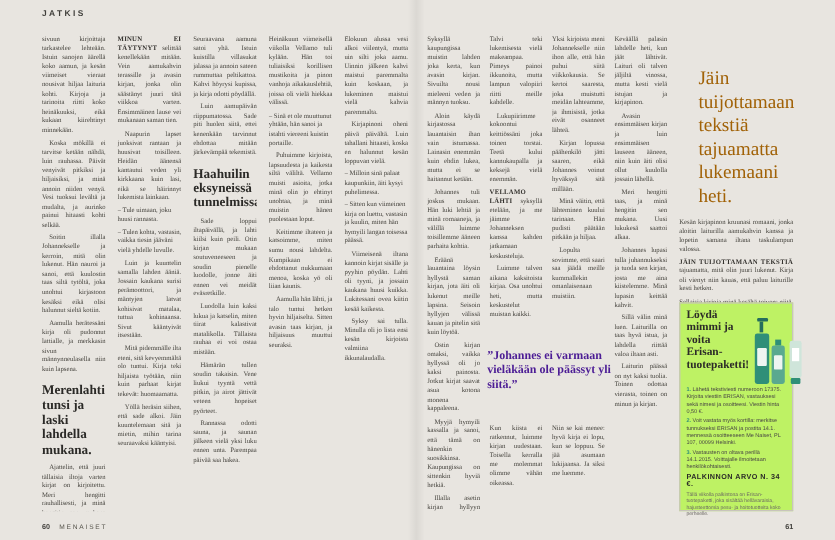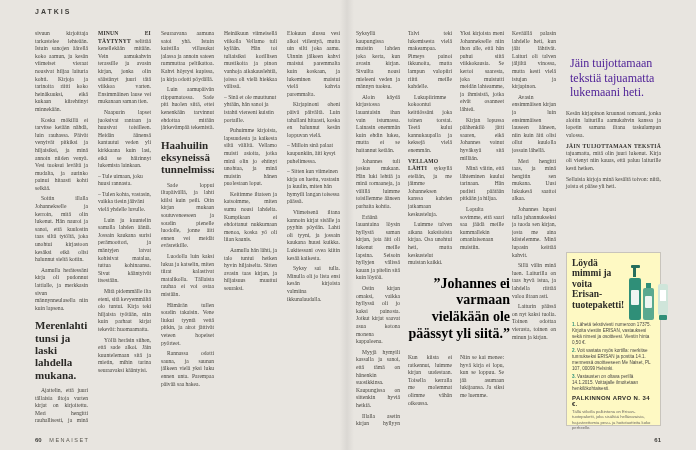--- a/index.html
+++ b/index.html
@@ -29,30 +29,30 @@
   .lc3{left:161px;top:30px;width:53px;height:396px;}
   .lc4{left:224px;top:30px;width:53px;height:396px;}
   .lc5{left:287px;top:30px;width:53px;height:396px;}
   .rc1{left:356px;top:30px;width:44px;height:396px;}
   .rc2t{left:408px;top:30px;width:44px;height:234px;}
   .rc3t{left:460px;top:30px;width:44px;height:234px;}
   .rc2b{left:408px;top:354px;width:44px;height:72px;}
   .rc3b{left:460px;top:354px;width:44px;height:72px;}
   .rc4{left:512px;top:30px;width:44px;height:396px;}
   .quote{position:absolute;left:404px;top:268px;width:104px;height:82px;
-    display:flex;align-items:center;justify-content:center;text-align:right;
-    font-weight:bold;font-size:14px;line-height:1.18;color:#000000;padding:0 2px;}
+    display:flex;align-items:center;justify-content:center;text-align:left;
+    font-weight:bold;font-size:10px;line-height:1.18;color:#4c1d95;padding:0 2px;}
   
   .sidebar{position:absolute;left:566px;top:56px;width:95px;height:370px;}
-  .sb-intro{font-size:12px;line-height:1.22;color:#4c1d95;margin:0 4px 10px;}
+  .sb-intro{font-size:16px;line-height:1.22;color:#a16207;margin:0 16px 10px;}
   .sb-body{font-size:5.6px;line-height:1.3;text-align:justify;color:#47453f;}
   .sb-body p{margin:0 0 4px;}
   .sb-body b{font-weight:bold;letter-spacing:0.3px;color:#34322e;}
   .ad{position:absolute;left:0;top:196px;width:95px;height:174px;box-sizing:border-box;
-    background:#fef9c3;border:1px solid #c8c4bc;padding:5px 5px 4px;}
+    background:#bef264;border:1px solid #c8c4bc;padding:5px 5px 4px;}
   .ad-top{display:flex;gap:3px;}
   .ad-title{font-size:9.5px;line-height:1.1;font-weight:bold;color:#2c2b28;
     margin:0 0 4px;flex:1;}
   .products{flex:none;width:42px;height:64px;}
   .steps p{font-family:"Liberation Sans",sans-serif;font-size:4.6px;line-height:1.28;
     text-align:left;margin:0 0 2.5px;color:#4a4845;}
   .steps b{color:var(--teal);font-weight:bold;}
   .prize{font-family:"Liberation Sans",sans-serif;font-weight:bold;font-size:6px;
     letter-spacing:0.4px;margin:3px 0 2px;color:#2c2b28;}
   .note{font-family:"Liberation Sans",sans-serif;font-size:4.2px;line-height:1.3;

